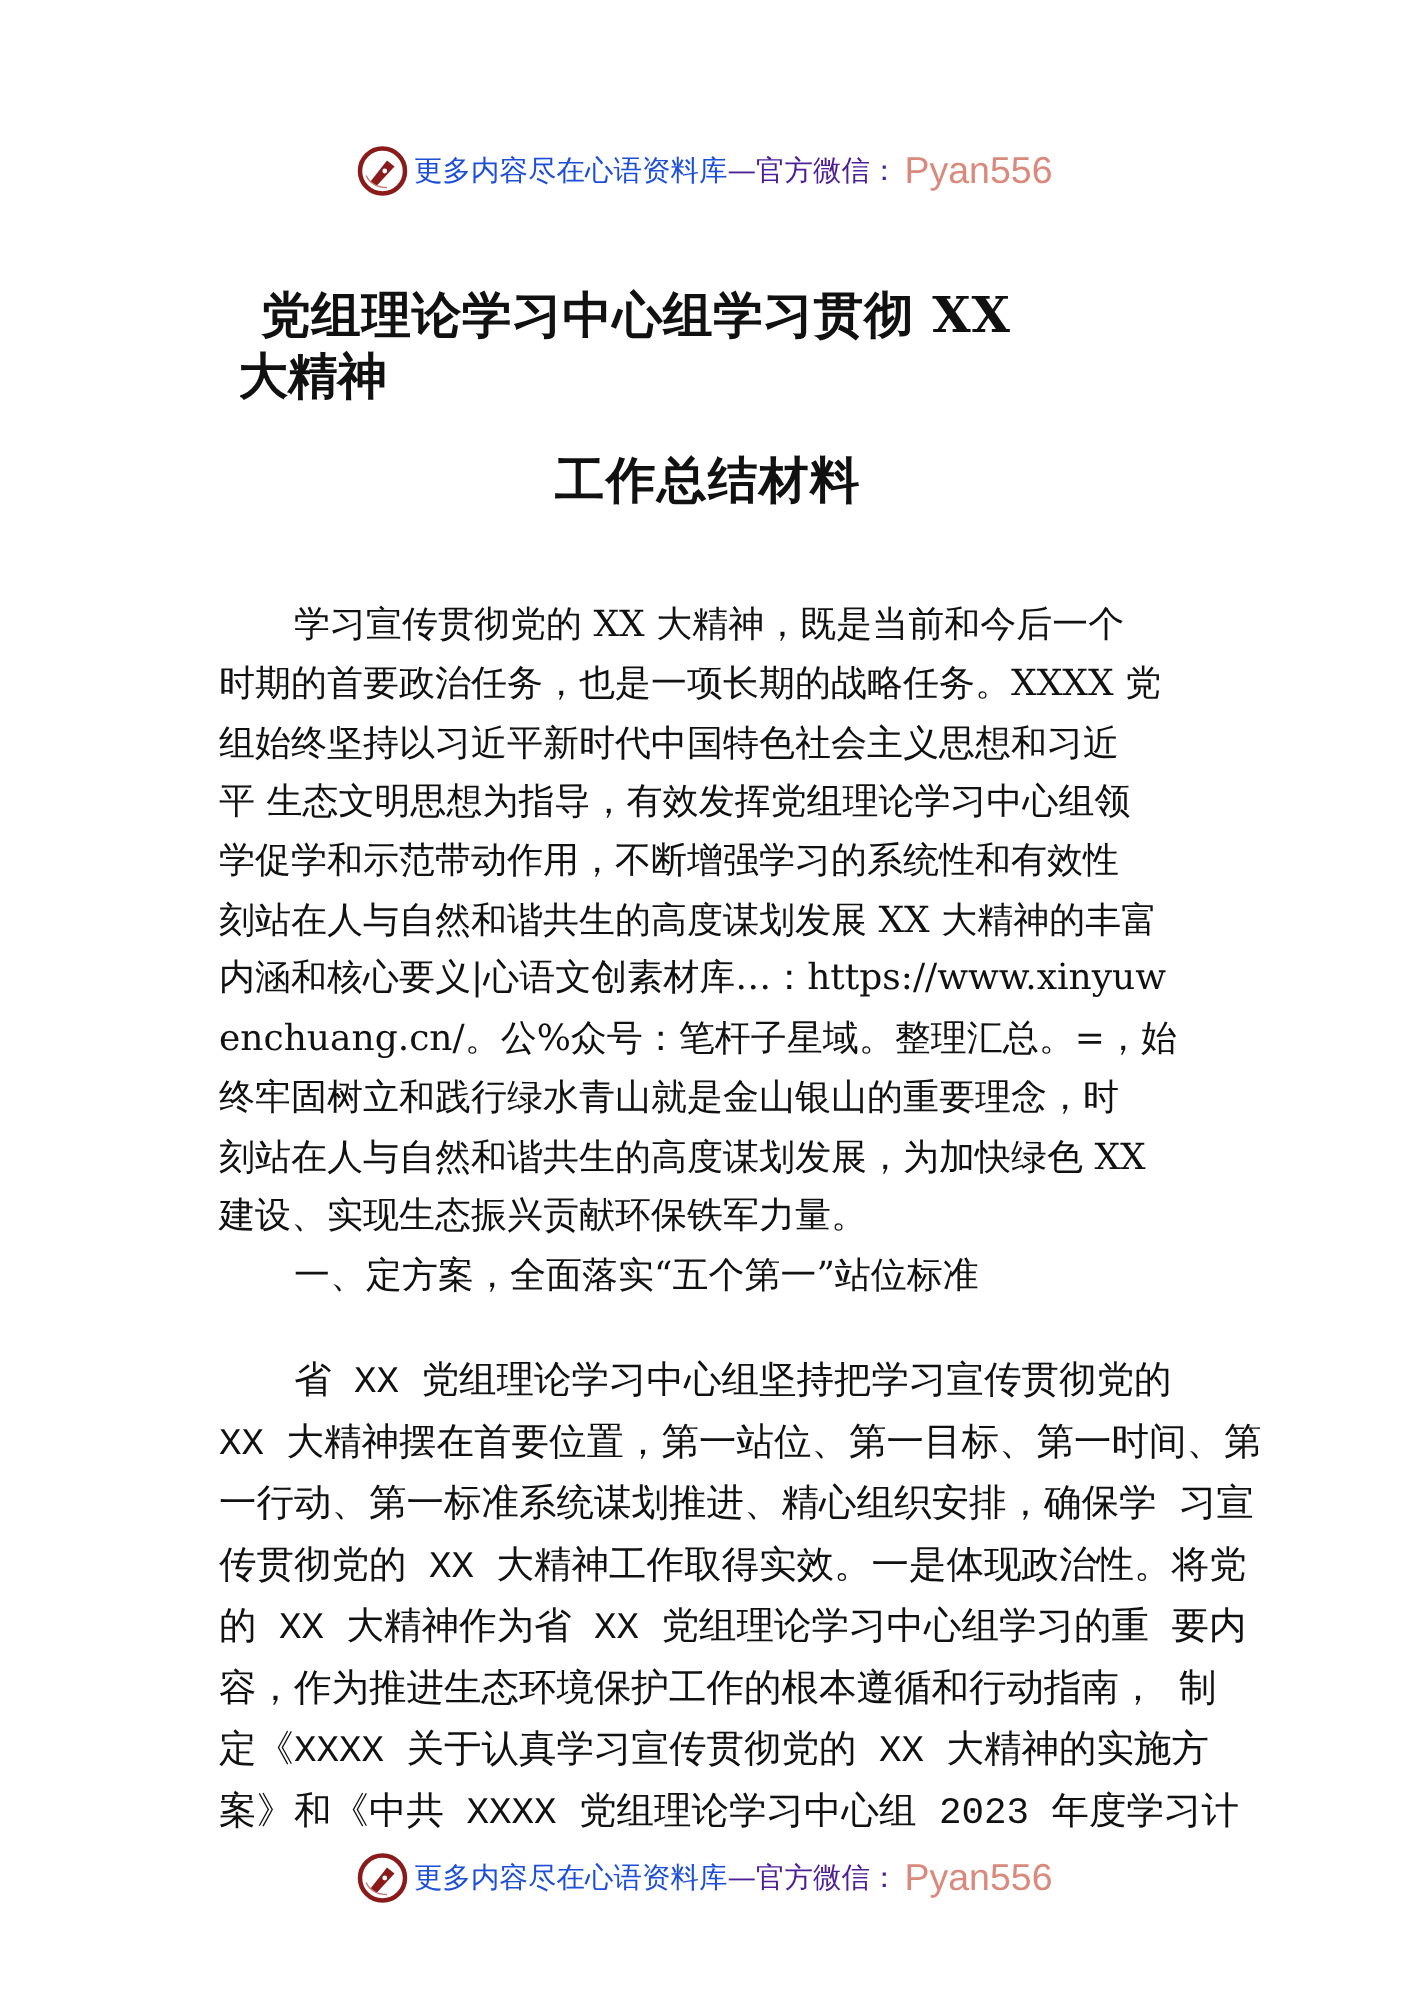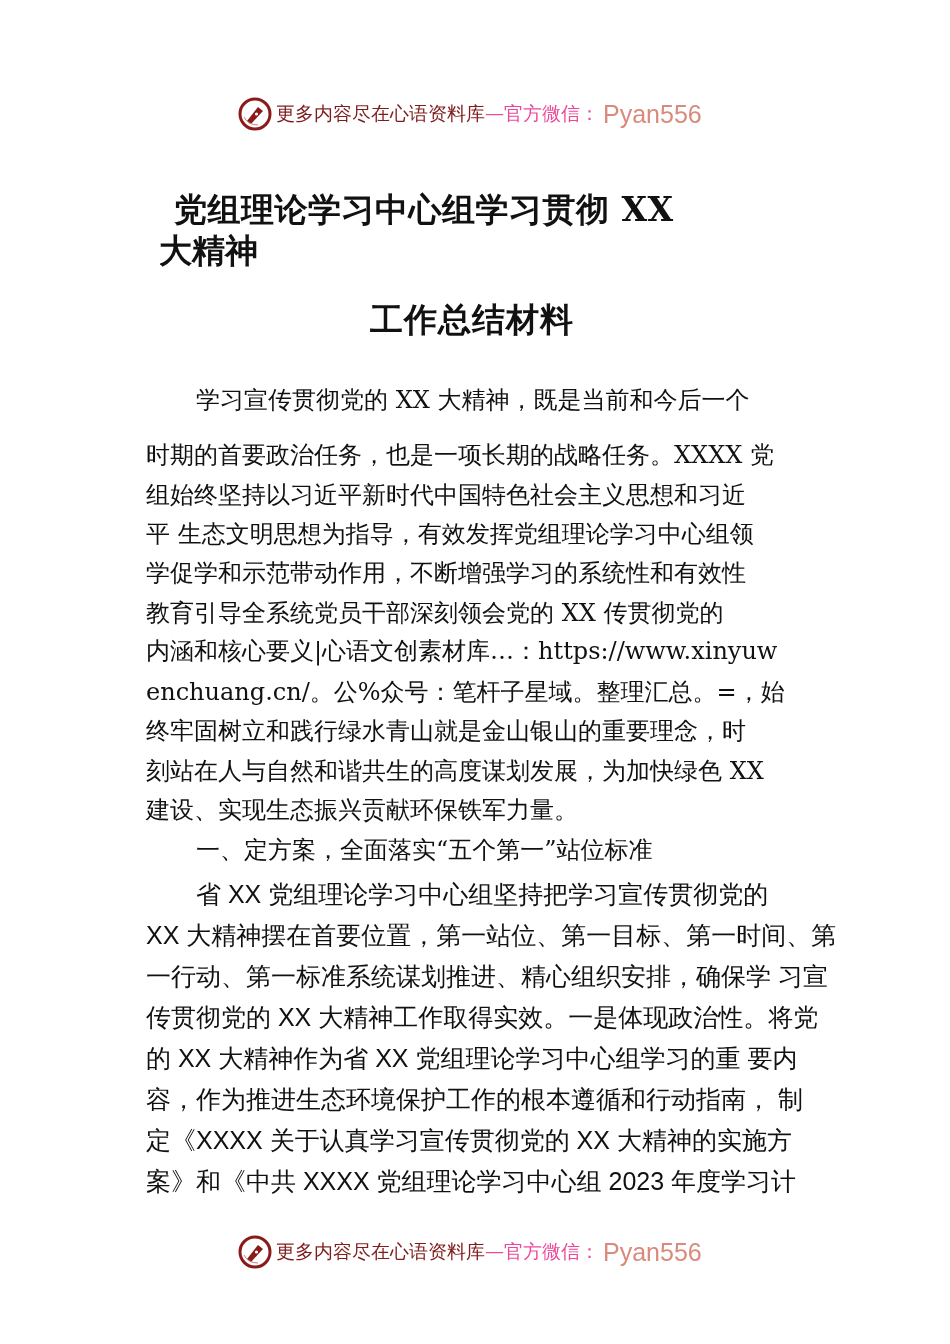--- a/index.html
+++ b/index.html
@@ -25,28 +25,28 @@
     }
     .banner.top { top: 94px; }
     .banner.bottom { top: 1232px; }
     .banner .logo {
       width: 34px;
       height: 34px;
       flex: 0 0 34px;
       margin-right: 4px;
     }
     .banner .b-red {
-      color: #7f1d1d;
+      color: #1d4ed8;
       font-family: "DejaVu Serif", serif;
       font-size: 19px;
       letter-spacing: 0px;
       white-space: nowrap;
     }
     .banner .b-gray {
-      color: #ec4899;
+      color: #4c1d95;
       font-family: "DejaVu Serif", serif;
       font-size: 19px;
       white-space: nowrap;
     }
     .banner .b-id {
       color: #d98a7c;
       font-family: "Liberation Sans", sans-serif;
       font-size: 25px;
       white-space: nowrap;
       margin-left: 4px;
@@ -83,22 +83,23 @@
     .line {
       position: absolute;
       left: 146px;
       white-space: nowrap;
       font-size: 24px;
       line-height: 32px;
       font-family: "DejaVu Serif", serif;
     }
     .line.indent { left: 196px; }
     .line.b2 {
-      font-family: Liberation Sans, sans-serif;
+      font-family: Liberation Mono, monospace;
       font-size: 25px;
+      margin-top: 28px;
     }
   </style>
 </head>
 <body>
 
 <div class="banner top">
   <svg class="logo" viewBox="0 0 34 34">
     <circle cx="17" cy="17" r="15" fill="none" stroke="#8b1a1a" stroke-width="3"></circle>
     <path d="M9 24 L20 10 L25 14 L13 27 Z" fill="#8b1a1a"></path>
     <circle cx="18.5" cy="17" r="1.6" fill="#ffffff"></circle>
@@ -107,26 +108,26 @@
   <span class="b-red">更多内容尽在心语资料库</span>
   <span class="b-gray">—官方微信：</span>
   <span class="b-id">Pyan556</span>
 </div>
 
 <div class="title1">党组理论学习中心组学习贯彻 XX</div>
 <div class="title1b">大精神</div>
 <div class="title2">工作总结材料</div>
 
 <div>
-  <div class="line indent" style="top:384px;">学习宣传贯彻党的 XX 大精神，既是当前和今后一个</div>
+  <div class="line indent" style="top:400px;">学习宣传贯彻党的 XX 大精神，既是当前和今后一个</div>
   <div class="line" style="top:439px;text-align:center;">时期的首要政治任务，也是一项长期的战略任务。XXXX 党</div>
   <div class="line" style="top:479px;">组始终坚持以习近平新时代中国特色社会主义思想和习近</div>
   <div class="line" style="top:518px;">平 生态文明思想为指导，有效发挥党组理论学习中心组领</div>
   <div class="line" style="top:557px;">学促学和示范带动作用，不断增强学习的系统性和有效性</div>
-  <div class="line" style="top:597px;">教育引导全系统党员干部深刻领会党的 XX 传贯彻党的</div>
+  <div class="line" style="top:597px;">刻站在人与自然和谐共生的高度谋划发展 XX 大精神的丰富</div>
   <div class="line" style="top:635px;">内涵和核心要义|心语文创素材库…：https://www.xinyuw</div>
   <div class="line" style="top:676px;">enchuang.cn/。公%众号：笔杆子星域。整理汇总。=，始</div>
   <div class="line" style="top:715px;">终牢固树立和践行绿水青山就是金山银山的重要理念，时</div>
   <div class="line" style="top:755px;">刻站在人与自然和谐共生的高度谋划发展，为加快绿色 XX</div>
   <div class="line" style="top:794px;">建设、实现生态振兴贡献环保铁军力量。</div>
 </div>
 
 <div class="line indent" style="top:834px;text-align:right;">一、定方案，全面落实“五个第一”站位标准</div>
 
 <div>

